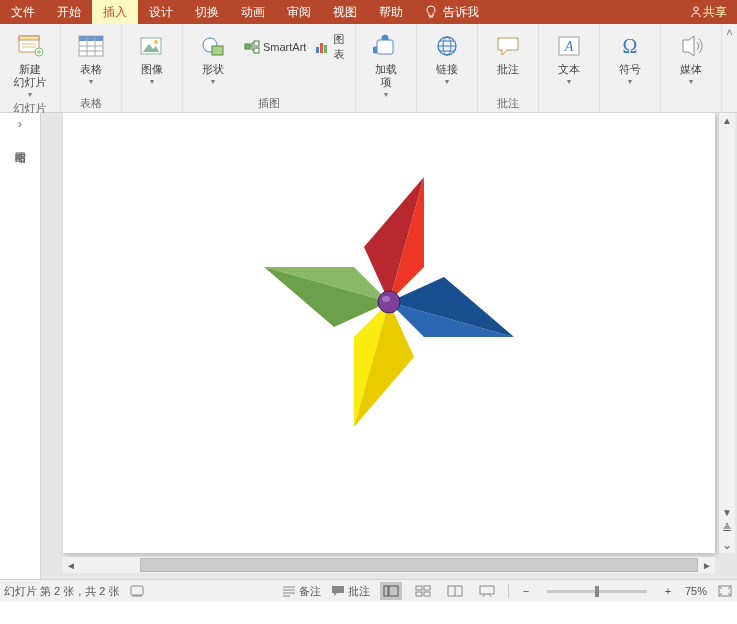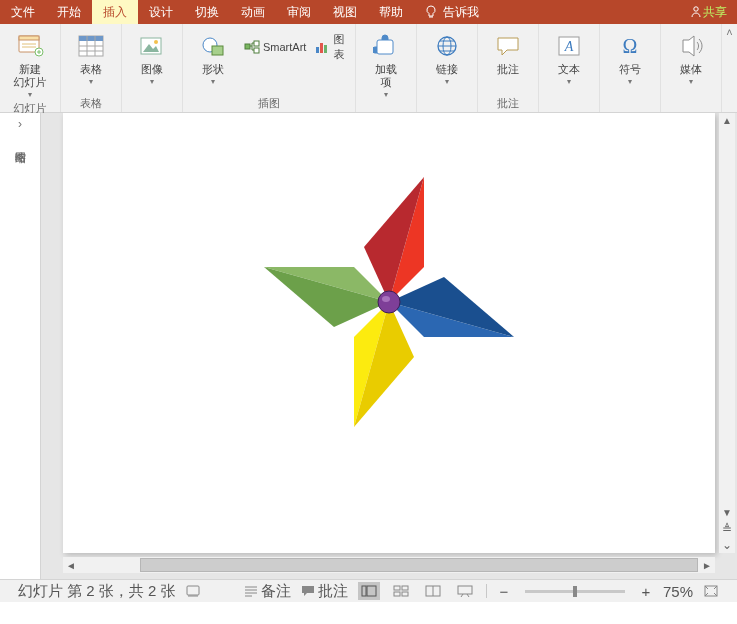--- a/index.html
+++ b/index.html
@@ -2,21 +2,21 @@
 <html><head>
 <meta charset="utf-8">
 <style>
   html,body{margin:0;padding:0;font-family:"Microsoft YaHei","Segoe UI",sans-serif;font-size:12px;background:#fff;color:#444}
   .titlebar{background:#B7472A;height:24px;display:flex;}
   .titlebar .tab{padding:0 11px;height:24px;line-height:24px;color:#fff;cursor:pointer}
   .titlebar .tab.active{background:#fef9c3;color:#B7472A}
   .titlebar .tab.file{background:#B7472A}
   .titlebar .spacer{flex:1}
   .titlebar .tell{display:flex;align-items:center;color:#fff;padding:0 10px;gap:5px}
-  .titlebar .share{display:flex;align-items:center;color:#bef264;padding:0 10px;gap:0}
+  .titlebar .share{display:flex;align-items:center;color:#fef9c3;padding:0 10px;gap:0}
   .ribbon{background:#F1F1F1;border-bottom:1px solid #D4D4D4;height:88px;display:flex}
   .group{display:flex;flex-direction:column;align-items:center;border-right:1px solid #E1E1E1;padding:2px 6px 0 6px}
   .group-body{flex:1;display:flex;align-items:flex-start;gap:4px;padding-top:3px}
   .group-label{font-size:11px;color:#666;margin-bottom:1px}
   .bigbtn{display:flex;flex-direction:column;align-items:center;justify-content:flex-start;min-width:40px;padding:2px 4px;cursor:pointer}
   .bigbtn .ic{width:30px;height:30px;display:flex;align-items:center;justify-content:center}
   .bigbtn .lbl{font-size:11px;color:#444;text-align:center;line-height:13px;margin-top:2px}
   .drop{font-size:8px;color:#777;margin-top:1px}
   .smallrow{display:flex;align-items:center;gap:3px;font-size:11px;color:#444;padding:1px 3px;cursor:pointer}
   .smallrow .sic{width:16px;height:16px;display:flex;align-items:center;justify-content:center}
@@ -26,21 +26,21 @@
   .navtext{writing-mode:vertical-rl;color:#666;font-size:11px;margin:8px auto}
   .canvaswrap{flex:1;position:relative;background:#E6E6E6;overflow:hidden}
   .slide{position:absolute;left:22px;top:0;right:22px;bottom:26px;background:#fff;box-shadow:2px 2px 6px rgba(0,0,0,.2)}
   .vscroll{position:absolute;right:2px;top:0;width:16px;bottom:26px;background:#F1F1F1}
   .vscroll .arrow{height:16px;text-align:center;color:#666;font-size:10px;line-height:16px;cursor:pointer}
   .vscroll .track{position:absolute;top:16px;bottom:64px;left:0;right:0}
   .vscroll .bottomarrows{position:absolute;bottom:0;left:0;right:0}
   .hscroll{position:absolute;left:22px;right:22px;bottom:6px;height:16px;background:#F1F1F1;display:flex;align-items:center}
   .hscroll .arrow{width:16px;text-align:center;color:#666;font-size:10px;cursor:pointer}
   .hscroll .thumb{flex:1;height:12px;margin:0 1px;background:#CDCDCD;border:1px solid #B6B6B6}
-  .statusbar{height:22px;background:#F1F1F1;border-top:1px solid #D4D4D4;display:flex;align-items:center;font-size:15px;color:#555;padding:0 18px;gap:10px}
+  .statusbar{height:22px;background:#F1F1F1;border-top:1px solid #D4D4D4;display:flex;align-items:center;font-size:11px;color:#555;padding:0 4px;gap:10px}
   .statusbar .spacer{flex:1}
   .viewbtn{width:22px;height:18px;display:flex;align-items:center;justify-content:center;cursor:pointer;color:#666}
   .viewbtn.active{background:#C5C5C5;color:#333}
   .zoomtrack{width:100px;height:3px;background:#C8C8C8;position:relative;margin:0 4px}
   .zoomtrack .zthumb{position:absolute;left:48px;top:-4px;width:4px;height:11px;background:#888}
   .zoombtn{width:14px;text-align:center;cursor:pointer}
   svg{display:block}
   
   .pinwheel{position:absolute;left:50%;top:43%;transform:translate(-50%,-50%)}
 </style>

